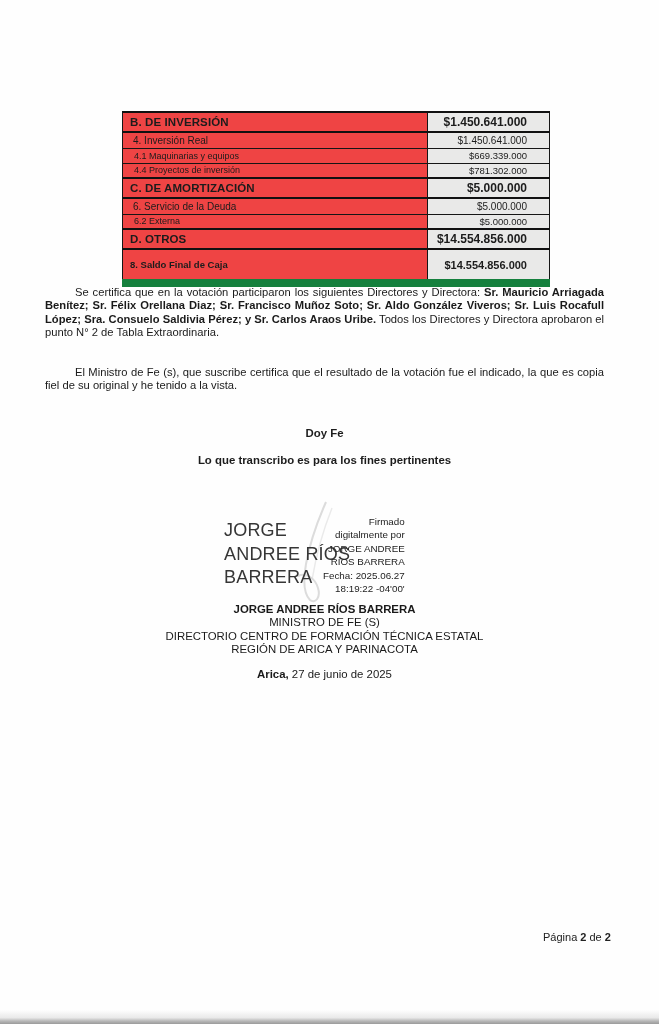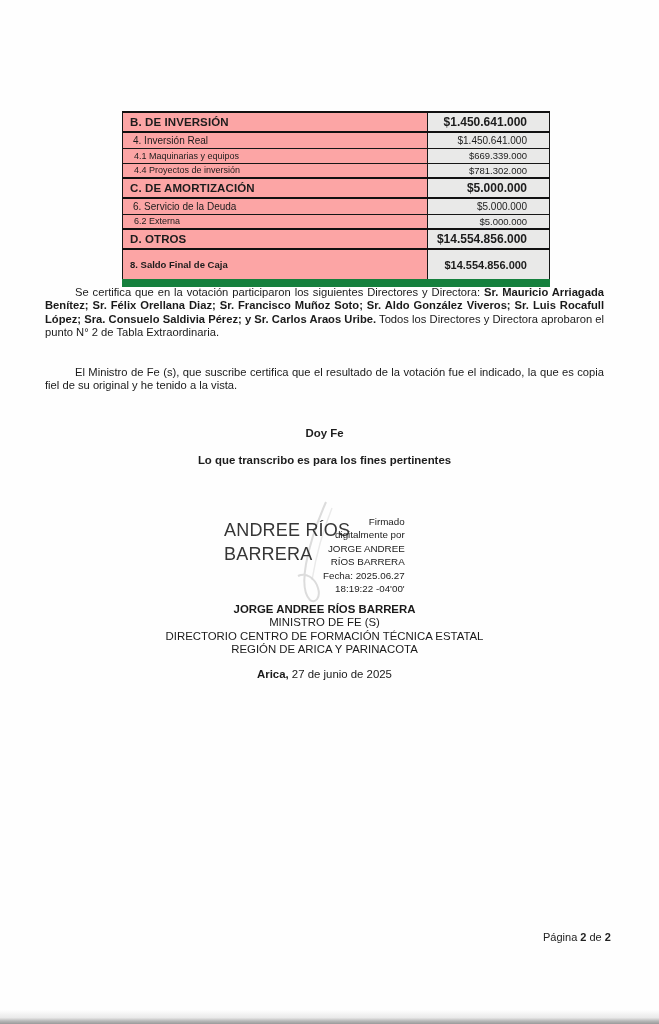--- a/index.html
+++ b/index.html
@@ -20,21 +20,21 @@
   
   .budget-table-wrap { position: absolute; left: 122px; top: 111px; width: 427px; }
   table.budget { width: 100%; border-collapse: collapse; table-layout: fixed; }
   table.budget td {
     border: 1px solid #161616;
     overflow: hidden; white-space: nowrap;
     vertical-align: middle;
   }
   table.budget col.c-label { width: 305px; }
   table.budget col.c-value { width: 122px; }
-  td.lbl { background: #fca5a5; padding-left: 7px; margin-top: 32px; }
+  td.lbl { background: #ef4444; padding-left: 7px; margin-top: 32px; }
   td.val { background: #e9e9e8; text-align: right; padding-right: 22px; border-left: 2px solid #161616; }
   tr.section td { border-top: 2px solid #111; border-bottom: 2px solid #111; height: 20px; }
   tr.section td.lbl { font-weight: bold; font-size: 11.5px; letter-spacing: 0.1px; }
   tr.section td.val { font-weight: bold; font-size: 12px; }
   tr.sub td { height: 16px; }
   tr.sub td.lbl { font-size: 10px; padding-left: 10px; }
   tr.sub td.val { font-size: 10px; }
   tr.subsub td { height: 15px; }
   tr.subsub td.lbl { font-size: 9px; padding-left: 11px; }
   tr.subsub td.val { font-size: 9.5px; }
@@ -138,20 +138,21 @@
 
 <div class="text-col center-line" id="doy-fe">Doy Fe</div>
 <div class="text-col center-line" id="transcribo">Lo que transcribo es para los fines pertinentes</div>
 
 <svg class="sig-flourish" viewBox="0 0 60 108">
   <path d="M38 4 C30 22 22 44 18 66 C15 83 16 96 22 102 C27 106 33 100 30 90 C27 80 18 74 10 78" fill="none" stroke="#c9c9c9" stroke-width="2" opacity="0.65"></path>
   <path d="M44 10 C36 30 28 58 24 82" fill="none" stroke="#d6d6d6" stroke-width="1.4" opacity="0.5"></path>
 </svg>
 
 <div class="sig-bigname">
+  <div>JORGE</div>
   <div>ANDREE RÍOS</div>
   <div>BARRERA</div>
 </div>
 
 <div class="sig-digital">
   <div>Firmado</div>
   <div>digitalmente por</div>
   <div>JORGE ANDREE</div>
   <div>RÍOS BARRERA</div>
   <div>Fecha: 2025.06.27</div>

